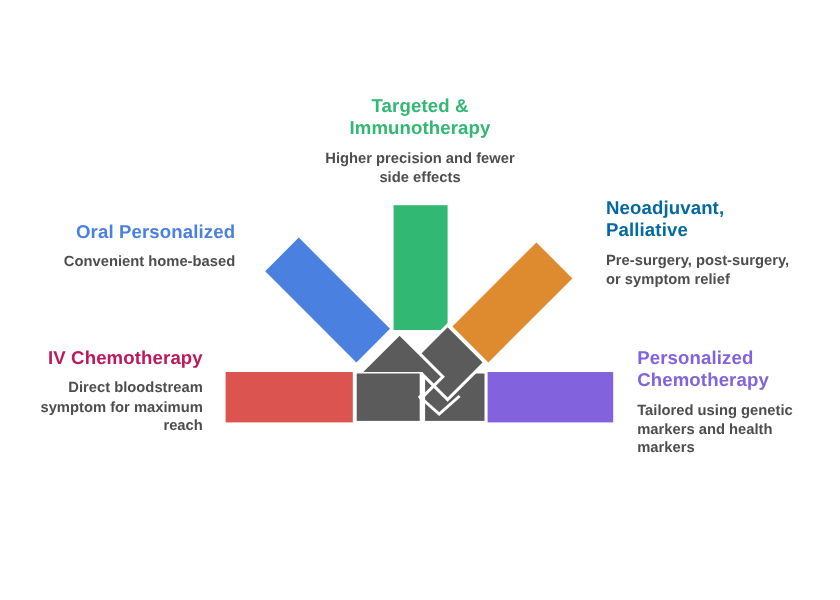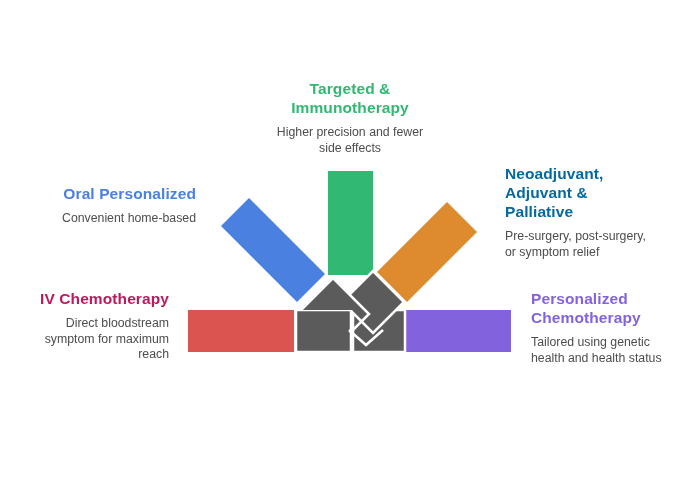--- a/index.html
+++ b/index.html
@@ -30,20 +30,21 @@
     font-size: 15.5px;
     font-weight: bold;
     line-height: 19px;
     letter-spacing: 0.1px;
   }
   .block-desc {
     margin-top: 8px;
     font-size: 12.3px;
     line-height: 15.5px;
     color: #4D4D4D;
+    font-weight: bold;
   }
 </style>
 </head>
 <body>
 
 <div class="canvas">
 
   <svg class="shapes" width="700" height="500" viewBox="0 0 700 500">
 
     <rect x="328" y="171" width="45" height="104" fill="#31B873"></rect>
@@ -78,21 +79,20 @@
       <div>Oral Personalized</div>
     </div>
     <div class="block-desc">
       <div>Convenient home-based</div>
     </div>
   </div>
 
   <div class="label-block align-left" style="left:505px; top:164px; width:170px;">
     <div class="block-title" style="color: #0369a1;">
       <div>Neoadjuvant,</div>
-      <div>Adjuvant &amp;</div>
       <div>Palliative</div>
     </div>
     <div class="block-desc">
       <div>Pre-surgery, post-surgery,</div>
       <div>or symptom relief</div>
     </div>
   </div>
 
   <div class="label-block align-right" style="left:29px; top:289px; width:140px;">
     <div class="block-title" style="color: #be185d;">
@@ -105,17 +105,17 @@
     </div>
   </div>
 
   <div class="label-block align-left" style="left:531px; top:289px; width:160px;">
     <div class="block-title" style="color: rgb(131, 99, 221);">
       <div>Personalized</div>
       <div>Chemotherapy</div>
     </div>
     <div class="block-desc">
       <div>Tailored using genetic</div>
-      <div>health and health status</div>
+      <div>markers and health markers</div>
     </div>
   </div>
 
 </div>
 
 </body></html>

